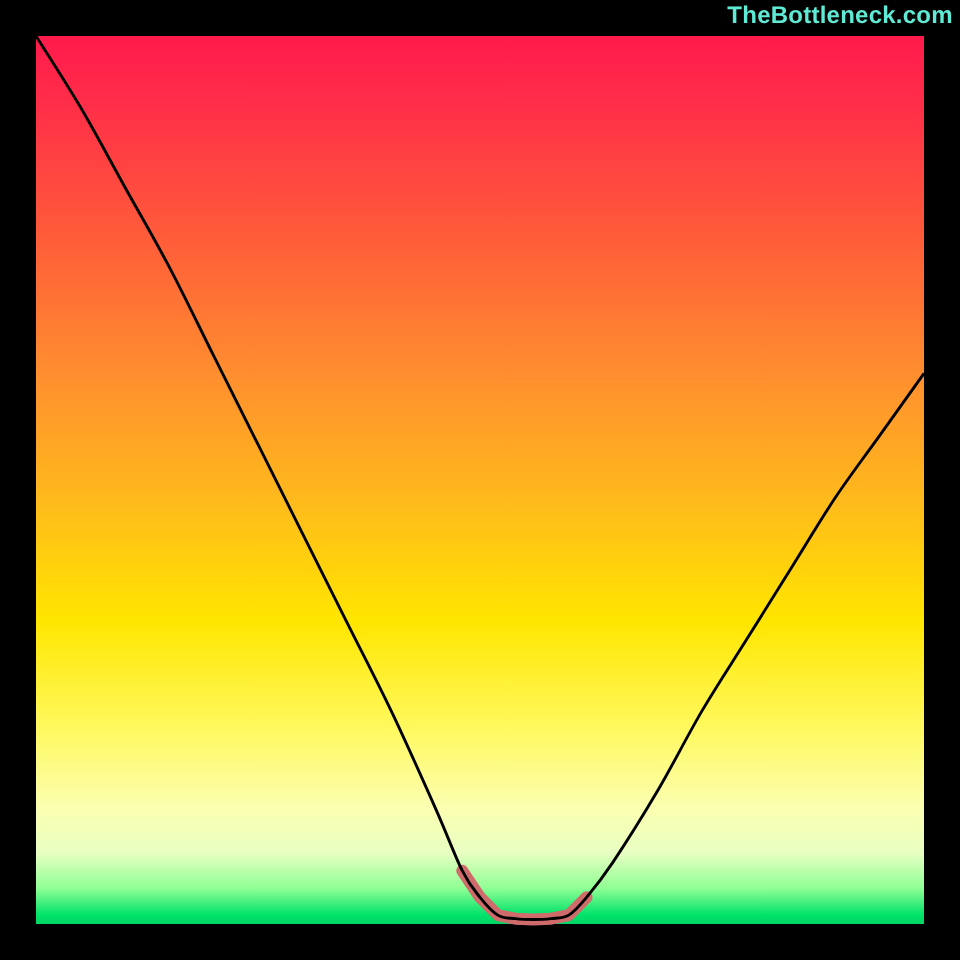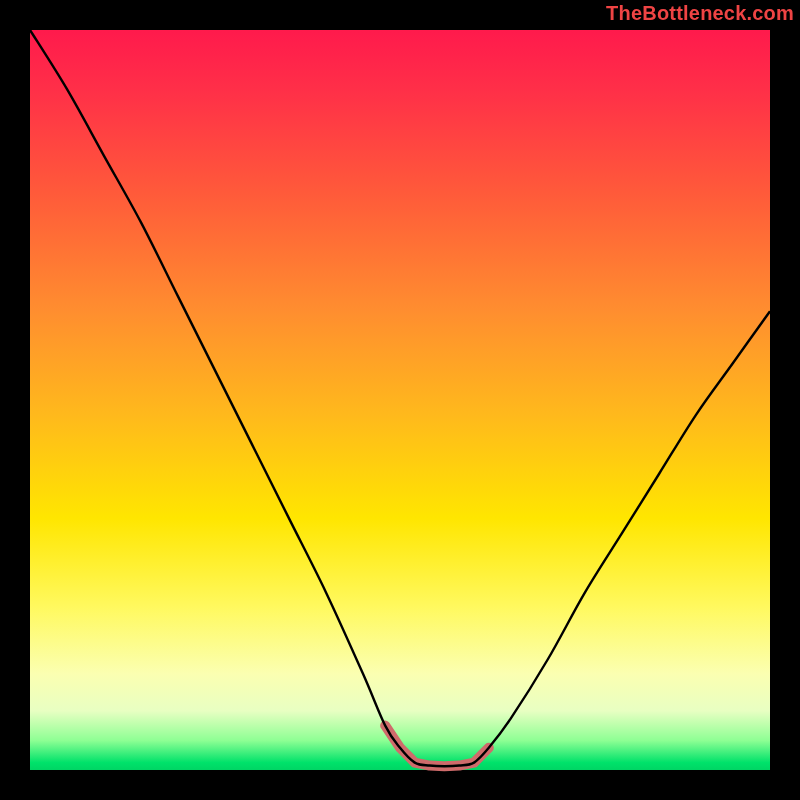--- a/index.html
+++ b/index.html
@@ -17,21 +17,21 @@
     width: 800px;
     height: 800px;
     background: #000;
   }
   .watermark {
     position: absolute;
     top: 2px;
     right: 6px;
     font-size: 20px;
     font-weight: 600;
-    color: #ef4444;
+    color: #5eead4;
     letter-spacing: 0.2px;
   }
   .plot {
     position: absolute;
     left: 30px;
     top: 30px;
     width: 740px;
     height: 740px;
   }
   .gradient {

